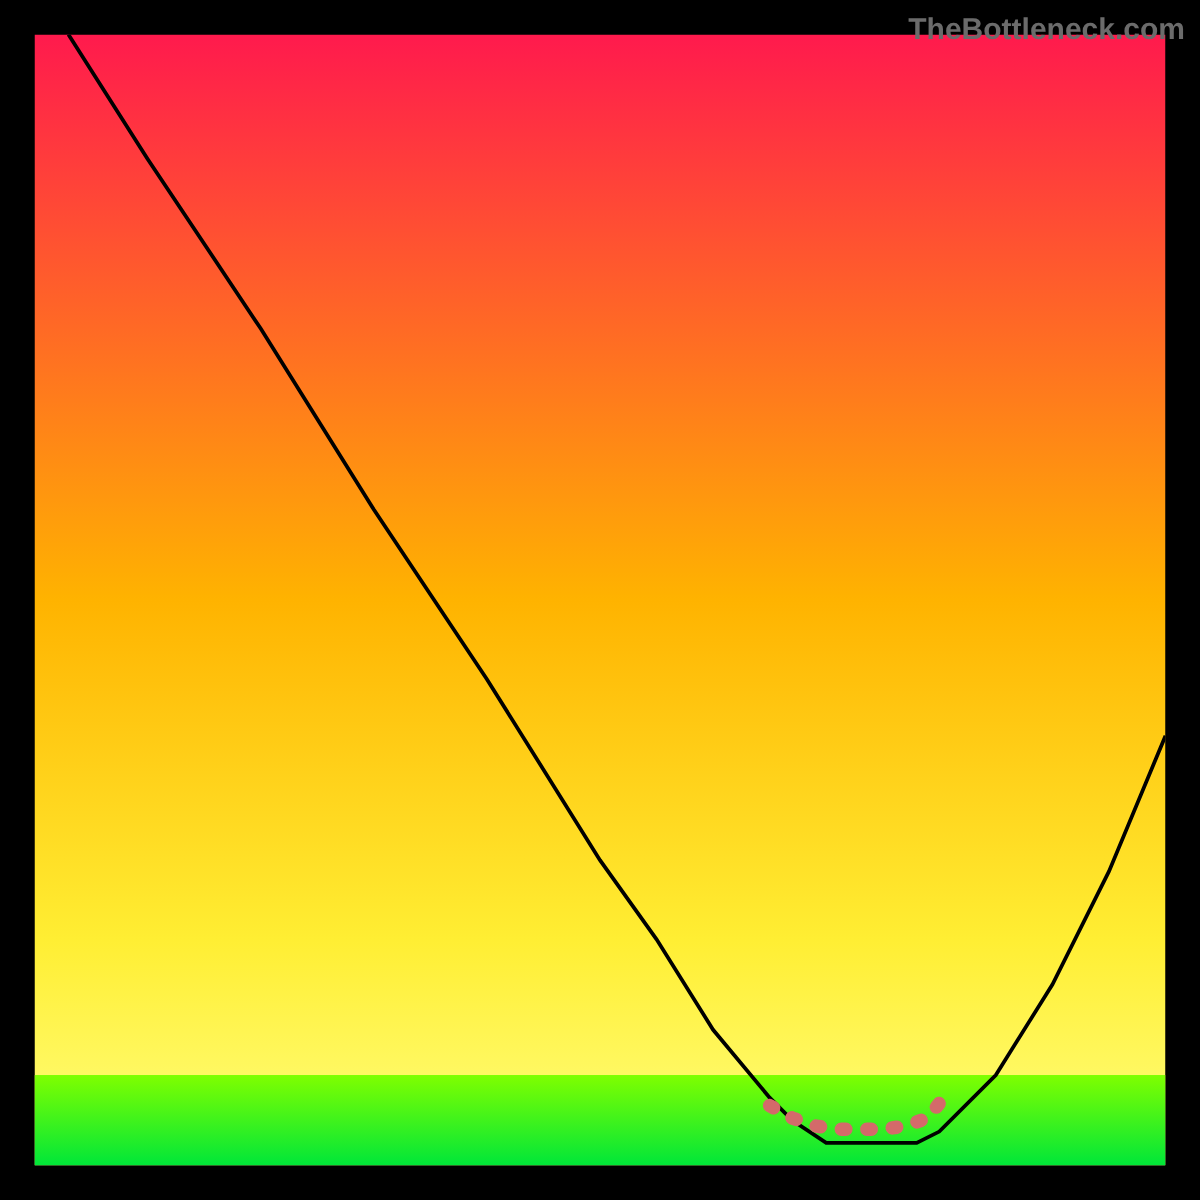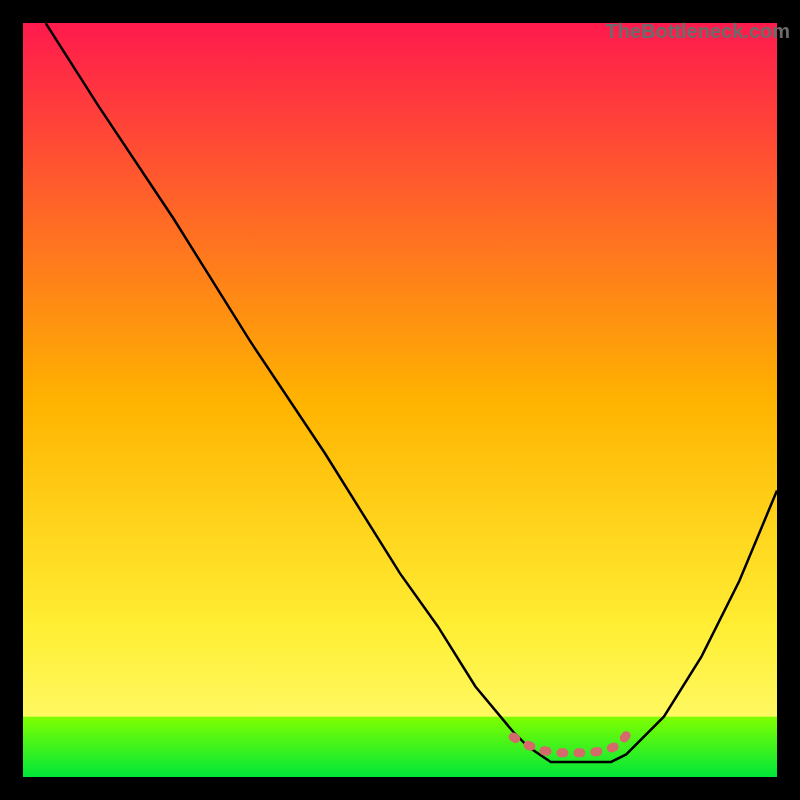--- a/index.html
+++ b/index.html
@@ -9,21 +9,21 @@
     font-family: Arial, sans-serif;
   }
   .chart-container {
     width: 800px;
     height: 800px;
     position: relative;
     background: #000000;
   }
   .watermark {
     position: absolute;
-    top: 20px;
+    top: 9px;
     right: 10px;
     font-size: 20px;
     font-weight: bold;
     color: #6b6b6b;
     z-index: 10;
     font-family: Arial, sans-serif;
   }
   .plot-area {
     position: absolute;
     left: 23px;

